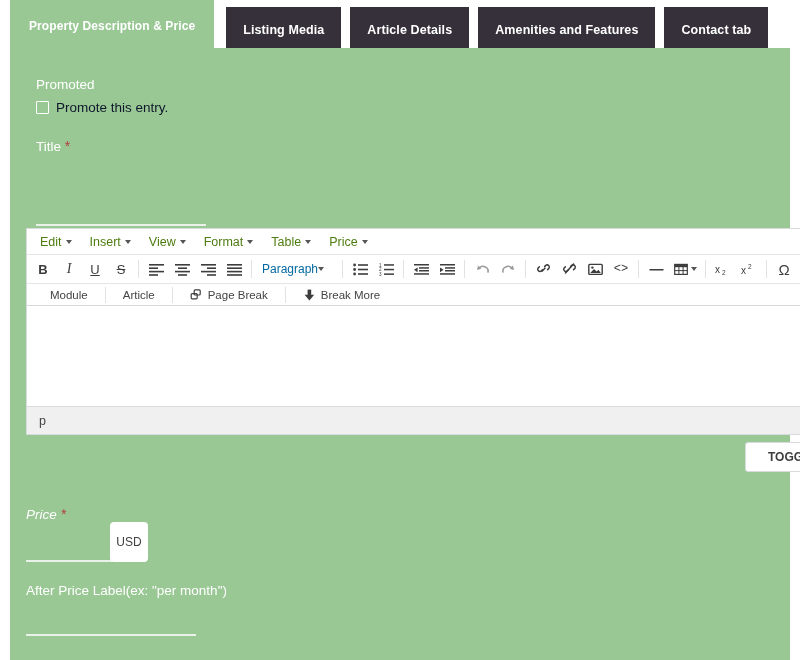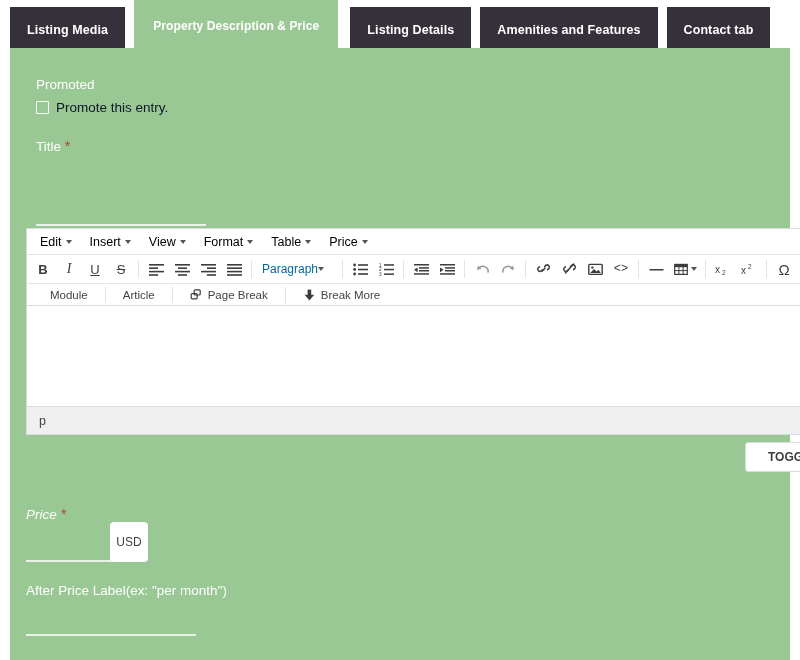--- a/index.html
+++ b/index.html
@@ -100,21 +100,21 @@
     height: 26px;
     background: #ffffff;
     border-bottom: 1px solid #e3e6e8;
     padding-left: 4px;
   }
   .menubtn {
     display: flex; align-items: center; gap: 4px;
     padding: 12px 9px;
     height: 22px;
     font-size: 12.5px;
-    color: #000000;
+    color: #4d7c0f;
     cursor: pointer;
   }
   .caret {
     width: 0; height: 0;
     border-left: 3.5px solid transparent;
     border-right: 3.5px solid transparent;
     border-top: 4px solid #555555;
     display: inline-block;
   }
 
@@ -238,28 +238,28 @@
     font-family: "Liberation Sans", sans-serif;
     outline: none;
   }
 </style>
 </head>
 <body>
 
 <div id="app">
 
   <div class="tabstrip">
+    <div class="tab active">
+      <span>Property Description &amp; Price</span>
+    </div>
     <div class="tab">
       <span>Listing Media</span>
     </div>
-    <div class="tab active">
-      <span>Property Description &amp; Price</span>
-    </div>
     <div class="tab">
-      <span>Listing Details</span>
+      <span>Article Details</span>
     </div>
     <div class="tab">
       <span>Amenities and Features</span>
     </div>
     <div class="tab">
       <span>Contact tab</span>
     </div>
   </div>
 
   <div class="panel">

